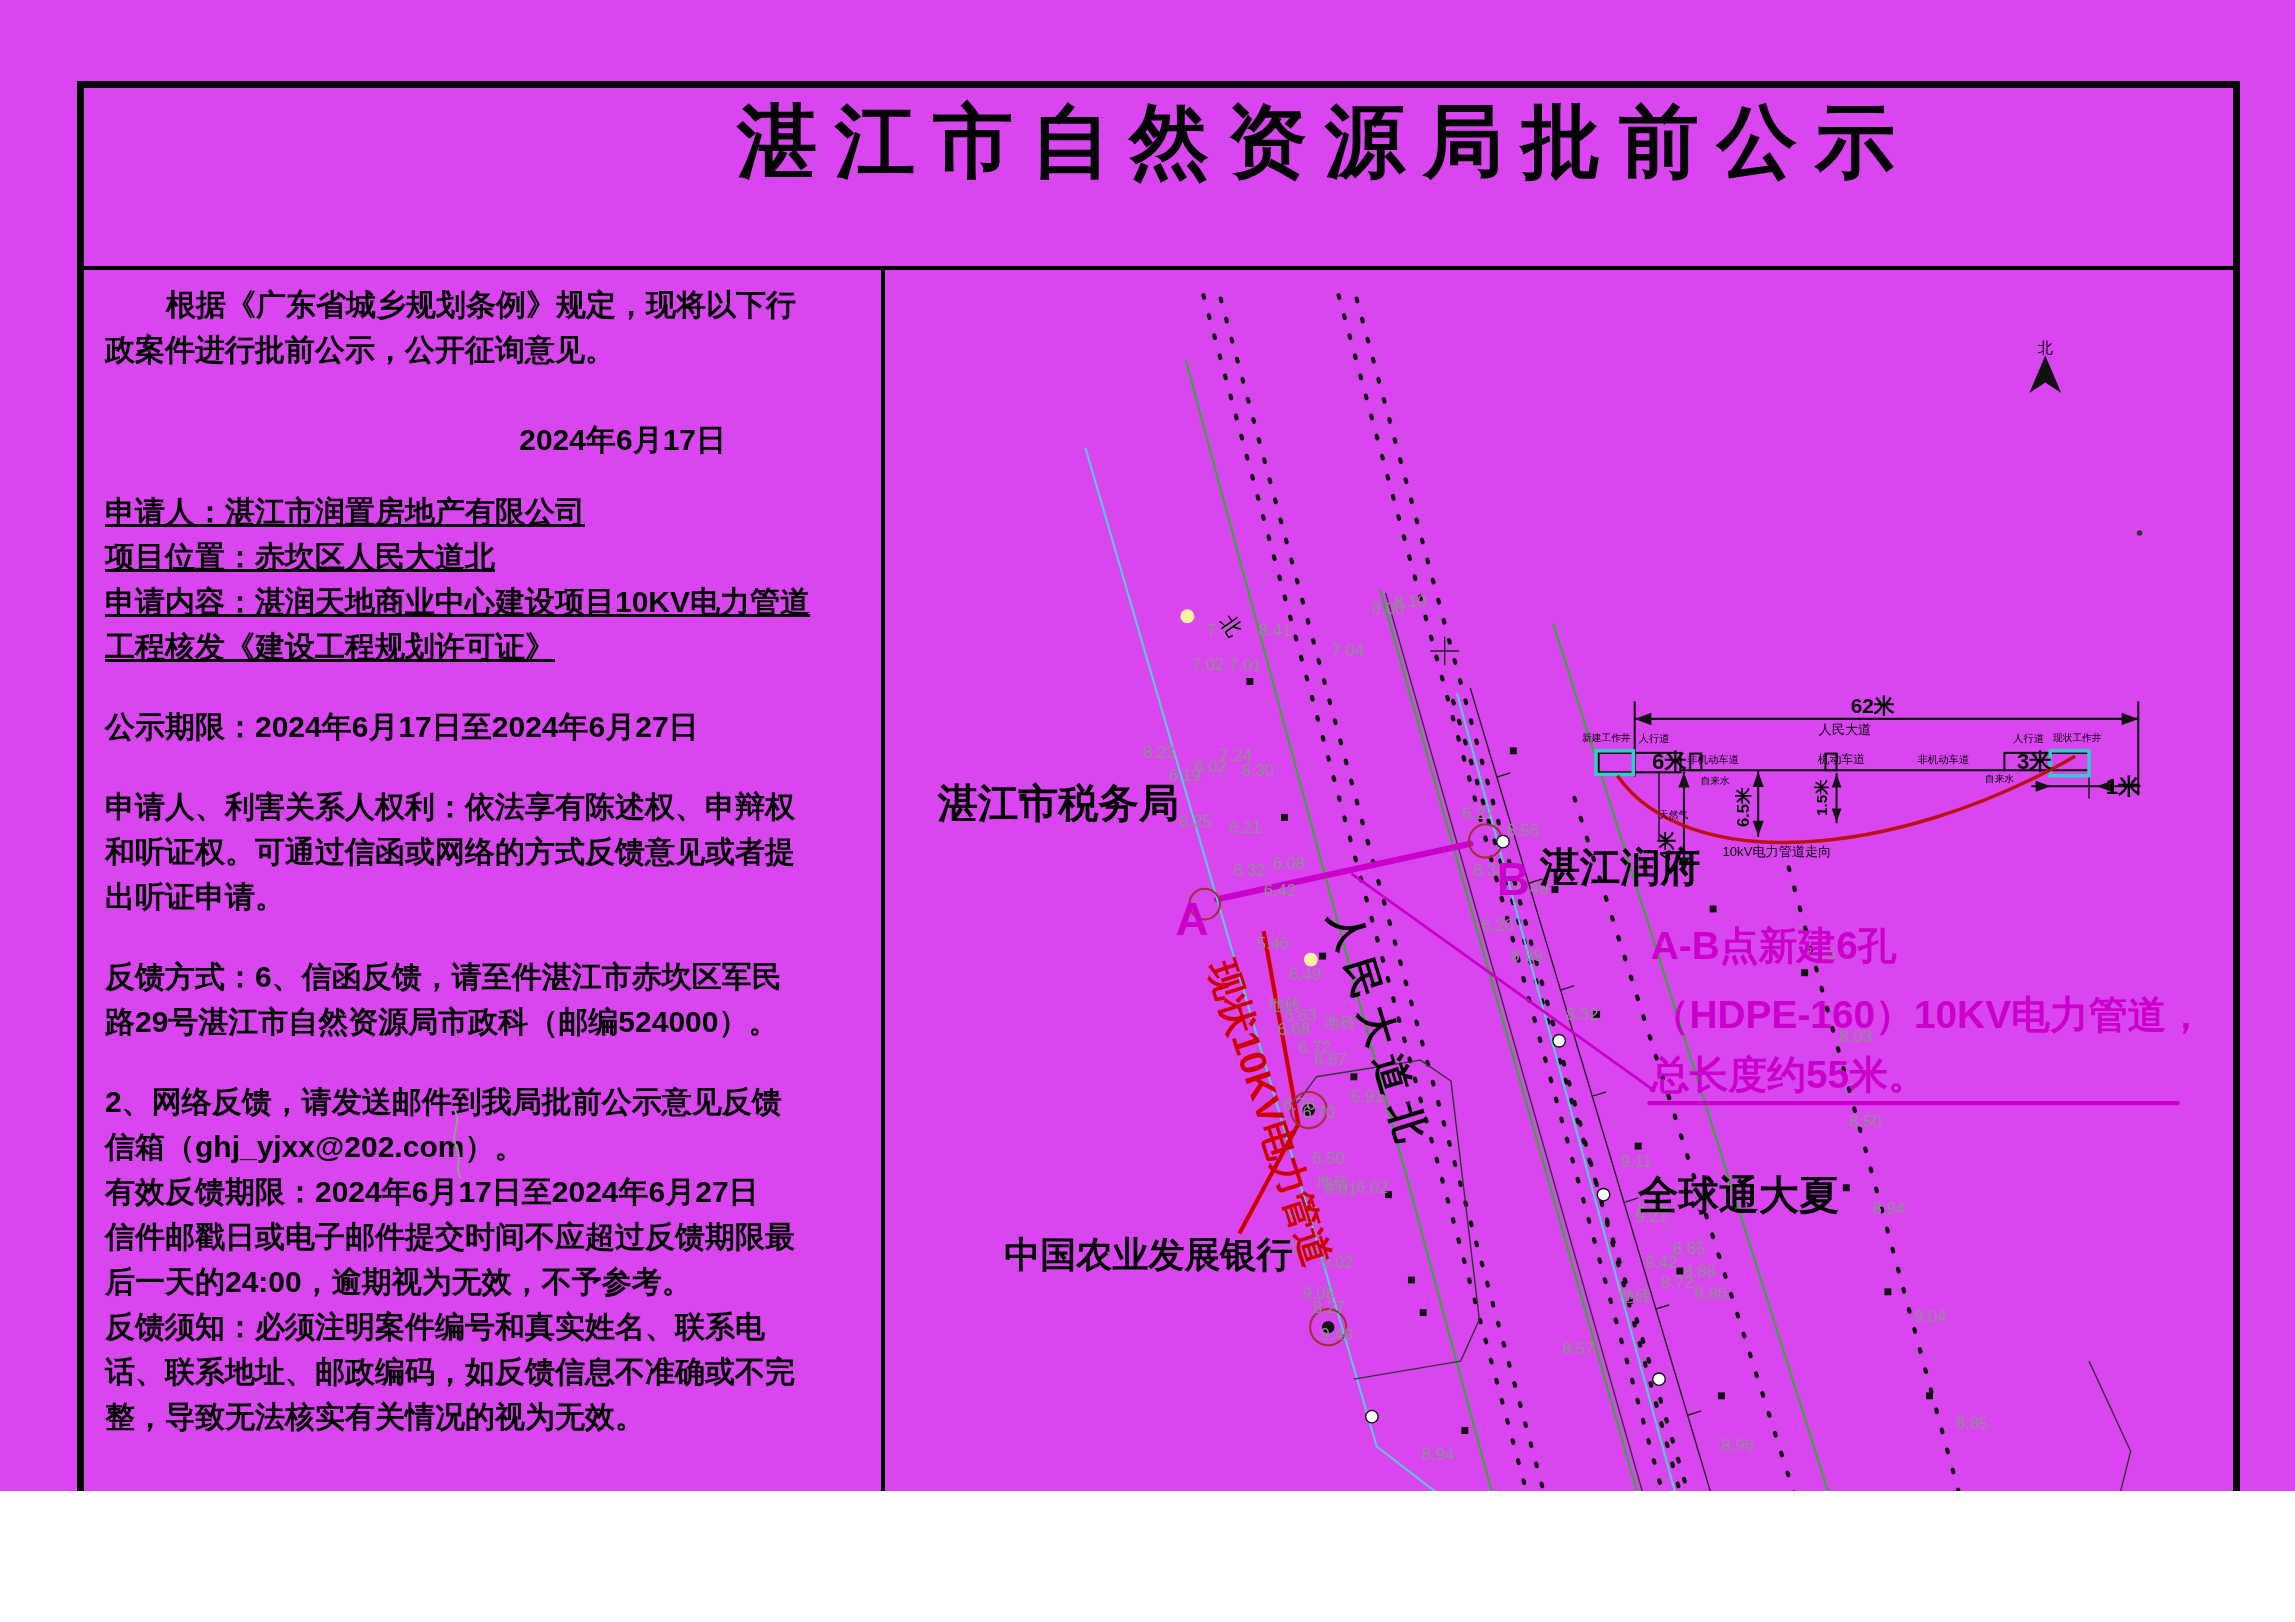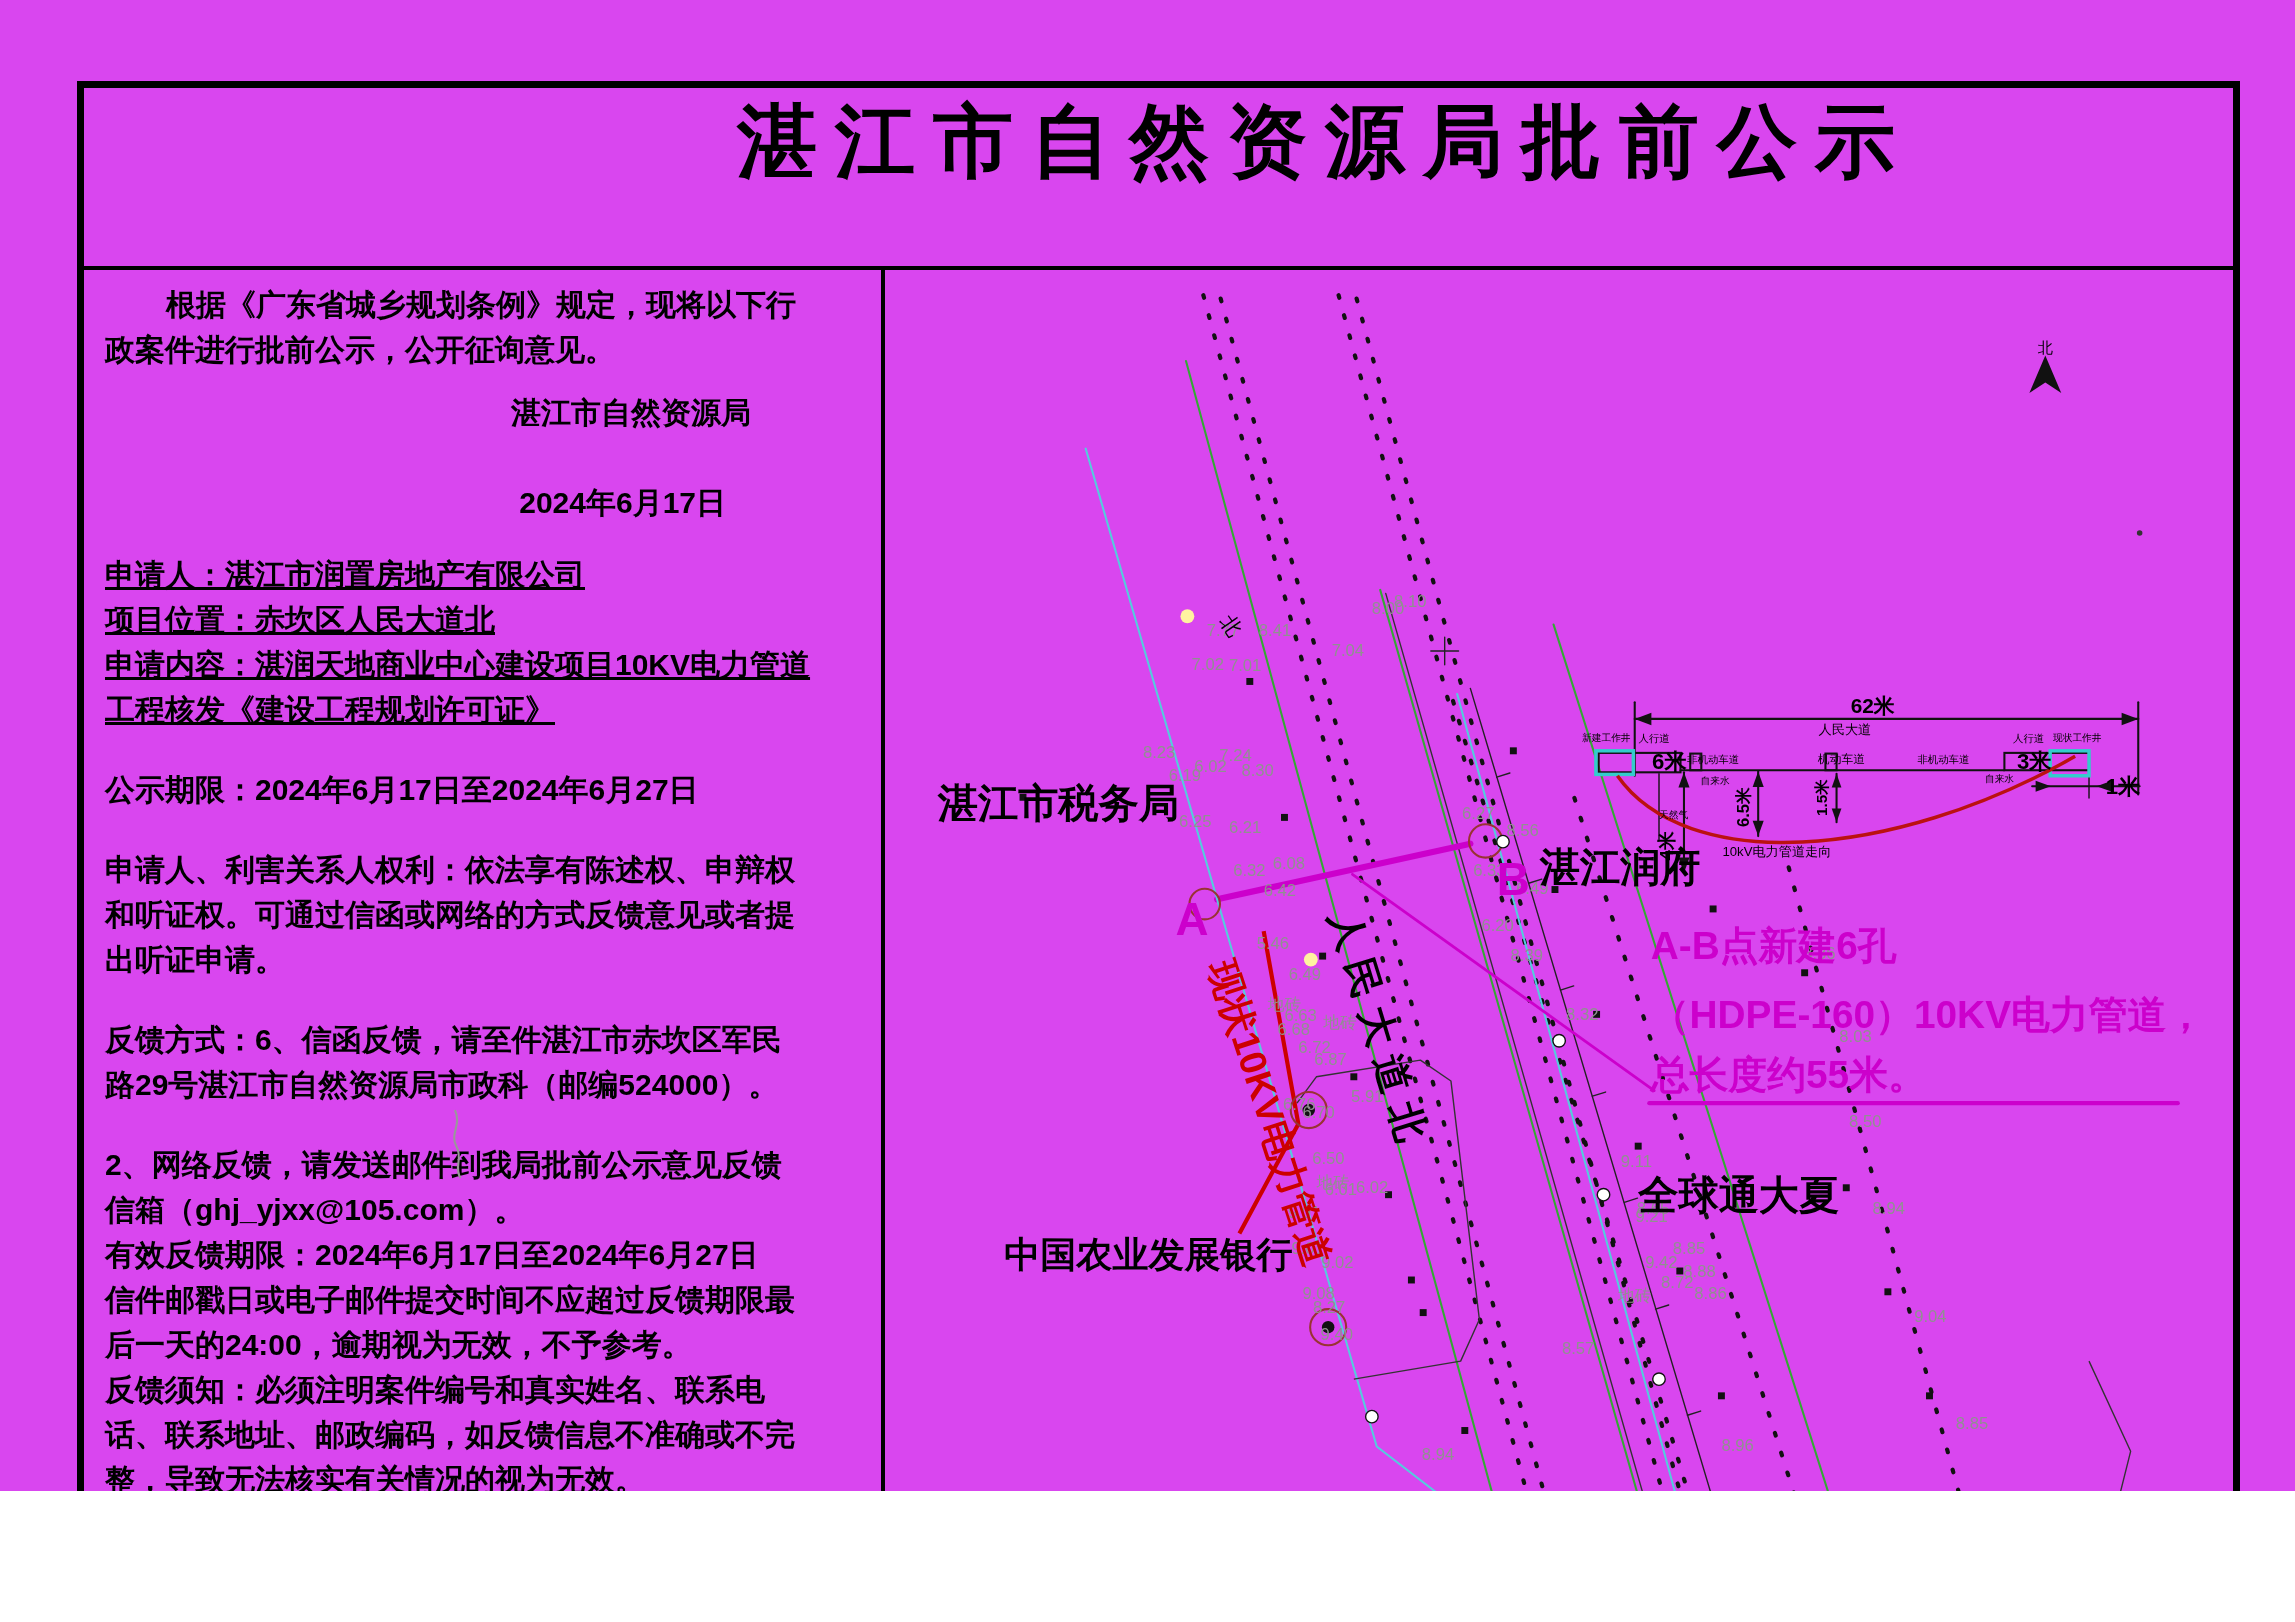--- a/index.html
+++ b/index.html
@@ -27,34 +27,33 @@
 
 <div class="page">
   <div class="frame"></div>
   <div class="title">湛江市自然资源局批前公示</div>
   <div class="hline"></div>
   <div class="vline"></div>
 
   <div class="notice">
     <p class="para indent">根据《广东省城乡规划条例》规定，现将以下行
 政案件进行批前公示，公开征询意见。</p>
-    <p class="para right1">湛江市自然资源局</p>
     <p class="para right2">2024年6月17日</p>
     <p class="para gap-lg">申请人：湛江市润置房地产有限公司
 项目位置：赤坎区人民大道北
 申请内容：湛润天地商业中心建设项目10KV电力管道
 工程核发《建设工程规划许可证》</p>
     <p class="para gap-md">公示期限：2024年6月17日至2024年6月27日</p>
     <p class="para gap-md">申请人、利害关系人权利：依法享有陈述权、申辩权
 和听证权。可通过信函或网络的方式反馈意见或者提
 出听证申请。</p>
     <p class="para gap-md">反馈方式：6、信函反馈，请至件湛江市赤坎区军民
 路29号湛江市自然资源局市政科（邮编524000）。</p>
     <p class="para gap-md">2、网络反馈，请发送邮件到我局批前公示意见反馈
-信箱（ghj_yjxx@105.com）。
+信箱（ghj_yjxx@202.com）。
 有效反馈期限：2024年6月17日至2024年6月27日
 信件邮戳日或电子邮件提交时间不应超过反馈期限最
 后一天的24:00，逾期视为无效，不予参考。
 反馈须知：必须注明案件编号和真实姓名、联系电
 话、联系地址、邮政编码，如反馈信息不准确或不完
 整，导致无法核实有关情况的视为无效。</p>
   </div>
 
   <svg id="map" width="2295" height="1623" viewBox="0 0 3309 2339">
       <line x1="1735" y1="425" x2="2236" y2="2280" stroke="#111" stroke-width="6" stroke-dasharray="4 26" stroke-linecap="round"></line>

